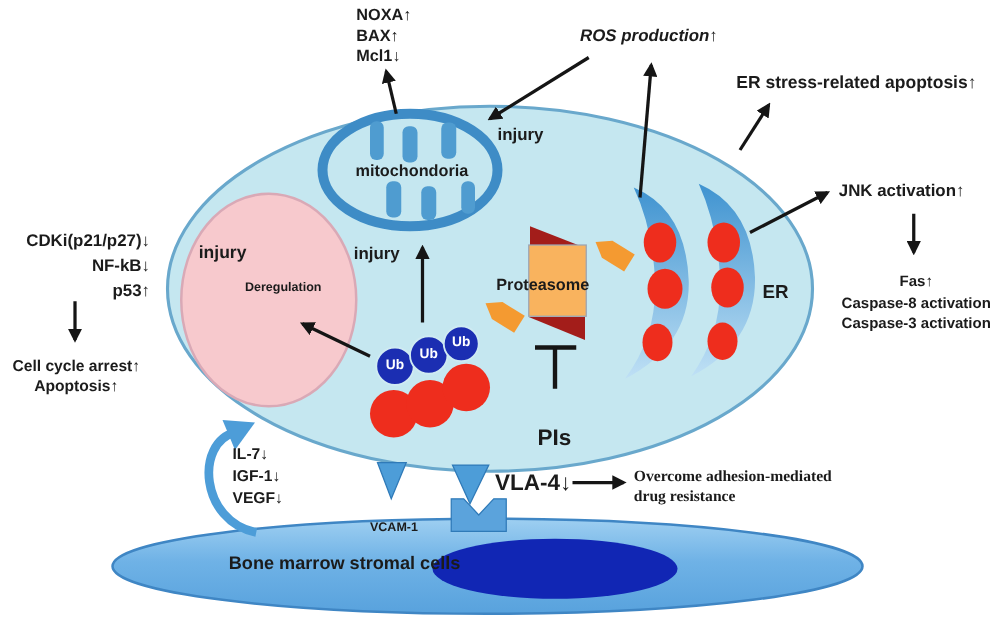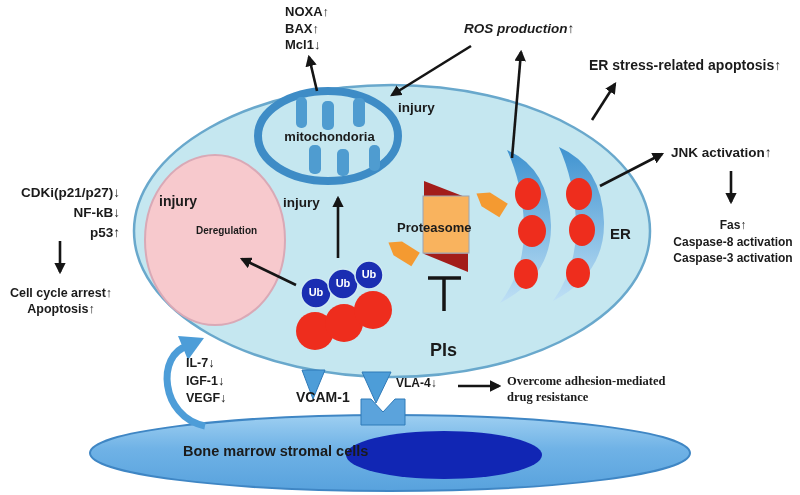--- a/index.html
+++ b/index.html
@@ -26,22 +26,22 @@
   .lbl-injury-mito{left:398px;top:100px;font-size:13.5px;}
   .lbl-injury-inner{left:283px;top:195px;font-size:13.5px;}
   .lbl-proteasome{left:397px;top:220px;font-size:13px;}
   .lbl-pis{left:430px;top:317px;font-size:18px;margin-top:23px;}
   .lbl-er{left:610px;top:225px;font-size:15px;}
   .ub{position:absolute;width:30px;text-align:center;font-size:11px;font-weight:bold;color:#ffffff;}
   .ub1{left:301px;top:286px;}
   .ub2{left:328px;top:277px;}
   .ub3{left:354px;top:268px;}
   .blk-il6{left:186px;top:355px;font-size:12.5px;line-height:17.5px;}
-  .lbl-vcam1{left:296px;top:389px;font-size:14px;}
-  .lbl-vla4{left:396px;top:376px;font-size:12px;}
+  .lbl-vcam1{left:296px;top:417px;font-size:10px;}
+  .lbl-vla4{left:396px;top:376px;font-size:18px;}
   .blk-overcome{left:507px;top:373px;font-size:12.5px;line-height:16px;font-family:Liberation Serif, serif;}
   .lbl-stromal{left:139px;top:443px;font-size:14.5px;margin-left:44px;}
 </style>
 </head>
 <body>
 
 <div class="stage">
 
   <svg width="800" height="495" viewBox="0 0 800 495">
     <defs>

